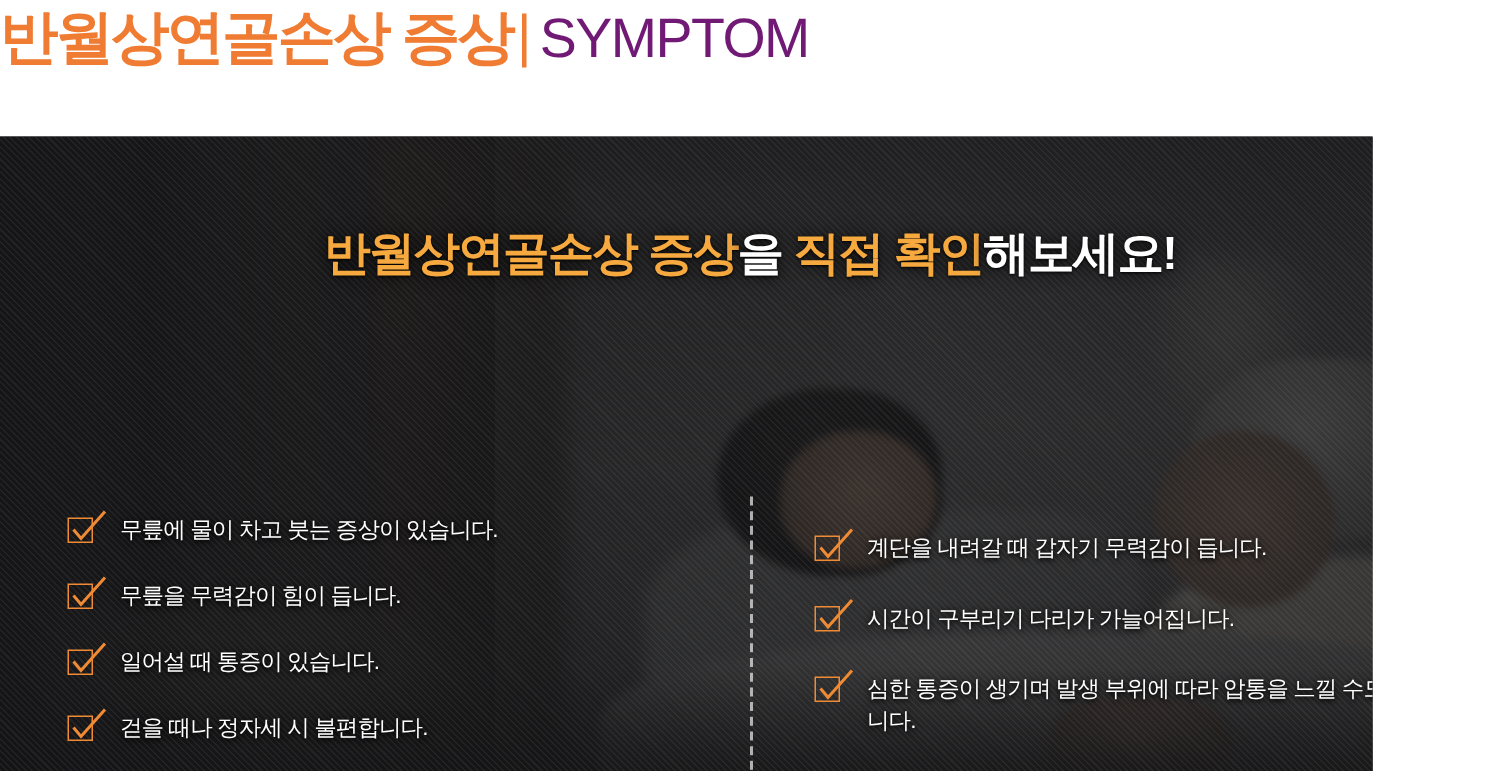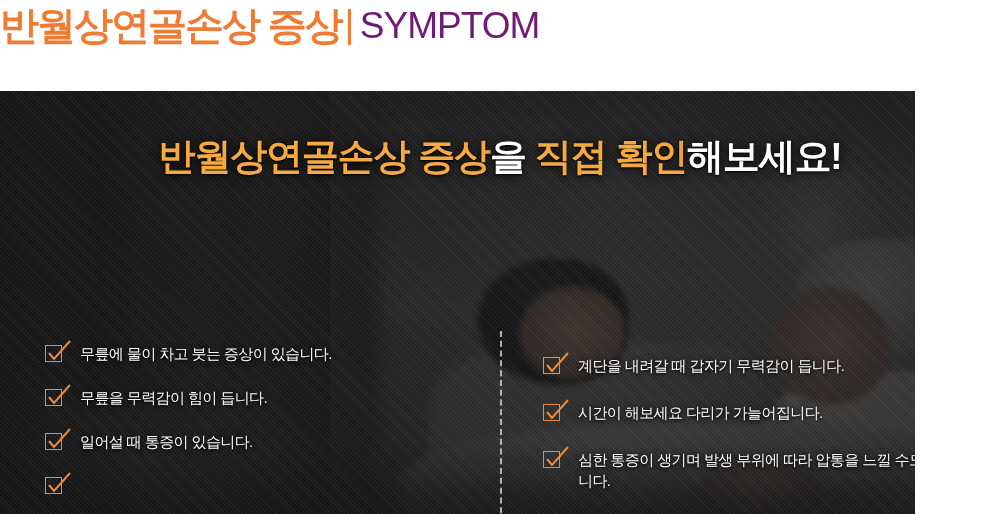--- a/index.html
+++ b/index.html
@@ -132,22 +132,22 @@
       rgba(255,255,255,.055) 0px,
       rgba(255,255,255,.055) 1px,
       rgba(0,0,0,0) 1px,
       rgba(0,0,0,0) 3px);
   }
 
   
   .hero-content { position:absolute; inset:0; }
 
   .headline {
-    position:absolute; left:0; top:41px; width:1000px; text-align:center;
-    font-size:37px; font-weight:bold; letter-spacing:-1.2px; white-space:nowrap;
+    position:absolute; left:0; top:57px; width:1000px; text-align:center;
+    font-size:31px; font-weight:bold; letter-spacing:-1.2px; white-space:nowrap;
     text-shadow:0 0 12px rgba(0,0,0,.85), 0 1px 2px rgba(0,0,0,.95);
   }
   .hl-or { color:#f5a93f; }
   .hl-wh { color:#ffffff; }
 
   .divider-v {
     position:absolute; left:500px; top:240px; width:0; height:192px;
     border-left:2px dashed rgba(226,226,226,.75);
   }
 
@@ -248,20 +248,21 @@
           <span class="item-text">일어설 때 통증이 있습니다.</span>
         </div>
 
         <div class="item">
           <span class="chk">
             <span class="box"></span>
             <svg width="26" height="26" viewBox="0 0 26 26">
                 <path d="M3 13 L8 19 L24 1" fill="none" stroke="#ef8b34" stroke-width="2"></path>
               </svg>
           </span>
+          <span class="item-text">걷을 때나 정자세 시 불편합니다.</span>
         </div>
 
       </div>
 
       <div class="col col-right">
 
         <div class="item">
           <span class="chk">
             <span class="box"></span>
             <svg width="26" height="26" viewBox="0 0 26 26">
@@ -271,21 +272,21 @@
           <span class="item-text">계단을 내려갈 때 갑자기 무력감이 듭니다.</span>
         </div>
 
         <div class="item">
           <span class="chk">
             <span class="box"></span>
             <svg width="26" height="26" viewBox="0 0 26 26">
                 <path d="M3 13 L8 19 L24 1" fill="none" stroke="#ef8b34" stroke-width="2"></path>
               </svg>
           </span>
-          <span class="item-text">시간이 해보세요 다리가 가늘어집니다.</span>
+          <span class="item-text">시간이 구부리기 다리가 가늘어집니다.</span>
         </div>
 
         <div class="item">
           <span class="chk">
             <span class="box"></span>
             <svg width="26" height="26" viewBox="0 0 26 26">
                 <path d="M3 13 L8 19 L24 1" fill="none" stroke="#ef8b34" stroke-width="2"></path>
               </svg>
           </span>
           <span class="item-text">심한 통증이 생기며 발생 부위에 따라 압통을 느낄 수도 있습니다.</span>

